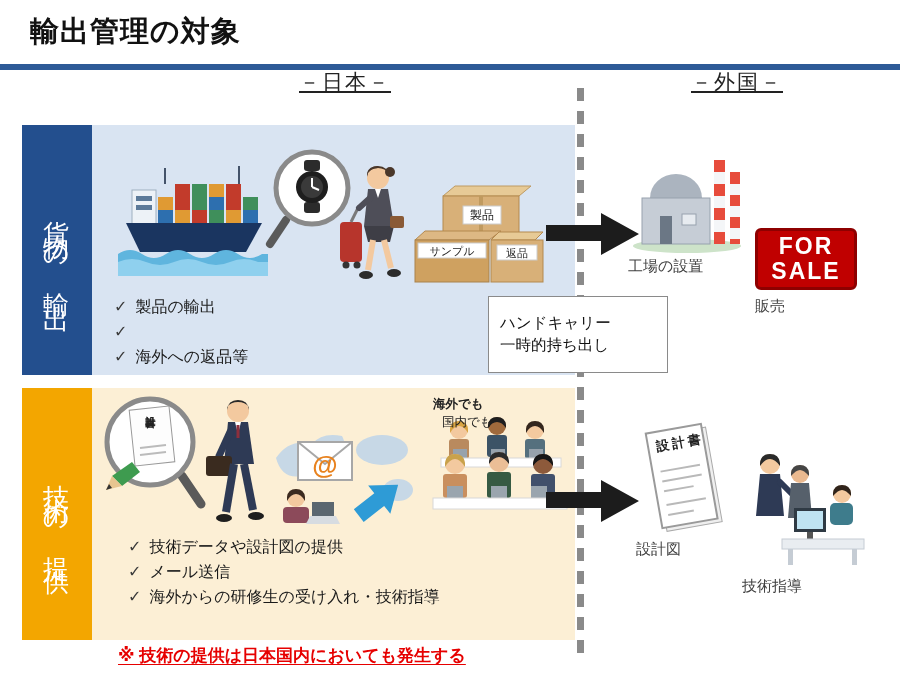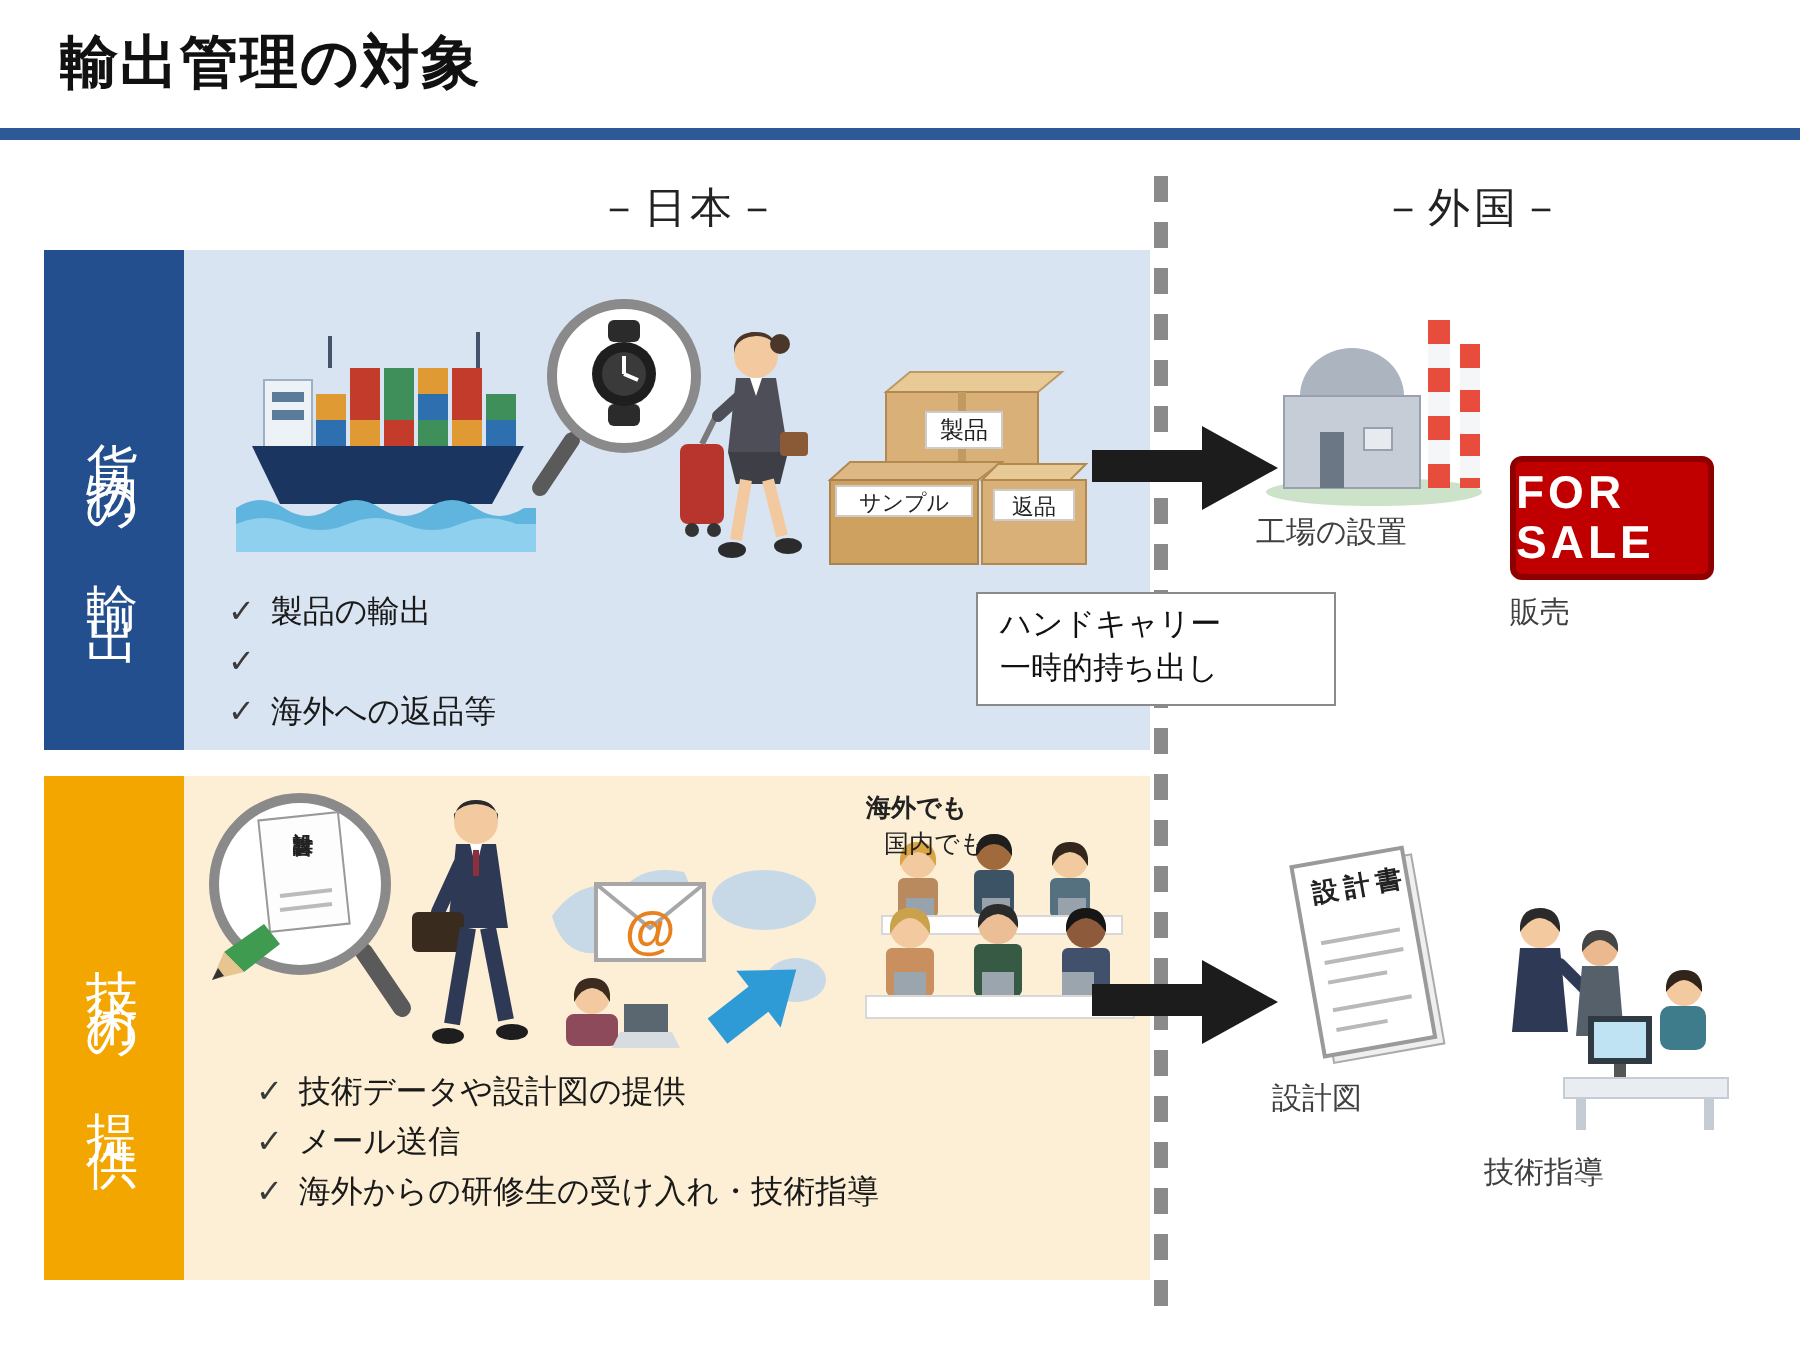--- a/index.html
+++ b/index.html
@@ -4,46 +4,46 @@
 <style>
   html,body{margin:0;padding:0;background:#fff;}
   .slide{
     position:relative;width:900px;height:675px;background:#ffffff;overflow:hidden;
     font-family:"Liberation Sans","DejaVu Sans",sans-serif;color:#1a1a1a;border-radius:32px;
   }
   .abs{position:absolute;}
   
   .page-title{left:30px;top:12px;font-size:29px;font-weight:bold;color:#111;margin:0;letter-spacing:1px;}
   .title-bar{left:0;top:64px;width:900px;height:6px;background:#2D5A97;}
-  .col-header{top:90px;font-size:21px;color:#222;transform:translateX(-50%);white-space:nowrap;letter-spacing:2px;}
+  .col-header{top:68px;font-size:21px;color:#222;transform:translateX(-50%);white-space:nowrap;letter-spacing:2px;text-decoration:underline;}
   .dash-line{left:577px;top:88px;width:7px;height:574px;z-index:1;
     background:repeating-linear-gradient(to bottom,#8a8a8a 0px,#8a8a8a 13px,transparent 13px,transparent 23px);}
   
   .row-label{width:70px;display:flex;align-items:center;justify-content:center;z-index:2;}
   .row-label span{writing-mode:vertical-rl;text-orientation:upright;color:#fff;font-size:26px;letter-spacing:14px;font-weight:500;}
   .label-goods{left:22px;top:125px;height:250px;background:#234F8E;}
   .label-tech{left:22px;top:388px;height:252px;background:#F3A600;}
   .panel{left:92px;width:483px;}
   .panel-goods{top:125px;height:250px;background:#D9E4F2;}
   .panel-tech{top:388px;height:252px;background:#FCEFD5;}
   
   .checklist{list-style:none;margin:0;padding:0;z-index:2;}
   .checklist li{display:flex;gap:8px;font-size:16px;line-height:1.32;margin-bottom:4px;color:#1a1a1a;}
   .checklist .check{color:#3a3a3a;font-weight:bold;}
   
   .block-arrow{z-index:3;}
   
   .handcarry{left:488px;top:296px;width:180px;box-sizing:border-box;background:#fff;border:1.5px solid #8a8a8a;
-    padding:5px 11px;font-size:15.5px;line-height:1.45;color:#111;z-index:5;}
+    padding:15px 11px;font-size:15.5px;line-height:1.45;color:#111;z-index:5;}
   
   .caption{font-size:15px;color:#404040;z-index:2;}
   
   .forsale{left:755px;top:228px;width:102px;height:62px;background:#C00000;border:3px solid #8E0000;border-radius:6px;
     color:#fff;font-weight:bold;font-size:23px;line-height:1.1;display:flex;flex-direction:column;
-    justify-content:center;letter-spacing:2px;box-sizing:border-box;}
+    align-items:center;justify-content:center;letter-spacing:2px;box-sizing:border-box;}
   
   .mini-label{font-size:12.5px;color:#222;z-index:4;white-space:nowrap;}
   .vtext{writing-mode:vertical-rl;text-orientation:upright;font-size:10px;font-weight:bold;color:#222;z-index:4;letter-spacing:1px;}
   .doc-title{font-size:13px;font-weight:bold;color:#222;letter-spacing:3px;transform:rotate(-10deg);z-index:4;white-space:nowrap;}
   
   .footnote{left:118px;top:644px;font-size:17px;font-weight:bold;color:#E60000;
     text-decoration:underline;text-underline-offset:3px;z-index:2;white-space:nowrap;}
 </style>
 </head>
 <body>
@@ -308,14 +308,15 @@
     <rect x="88" y="57" width="23" height="22" rx="5" fill="#3E7C8C"></rect>
     <rect x="52" y="62" width="32" height="24" fill="#2F3A44"></rect>
     <rect x="55" y="65" width="26" height="18" fill="#BFE3F2"></rect>
     <rect x="65" y="86" width="6" height="7" fill="#555555"></rect>
     <rect x="40" y="93" width="82" height="10" fill="#E9EDF1" stroke="#C5CCD4"></rect>
     <rect x="46" y="103" width="5" height="16" fill="#C5CCD4"></rect>
     <rect x="110" y="103" width="5" height="16" fill="#C5CCD4"></rect>
   </svg>
   <div class="abs caption" style="left:742px;top:577px;width:126px;">技術指導</div>
 
+  <div class="abs footnote">※ 技術の提供は日本国内においても発生する</div>
 
 </div>
 
 </body></html>

